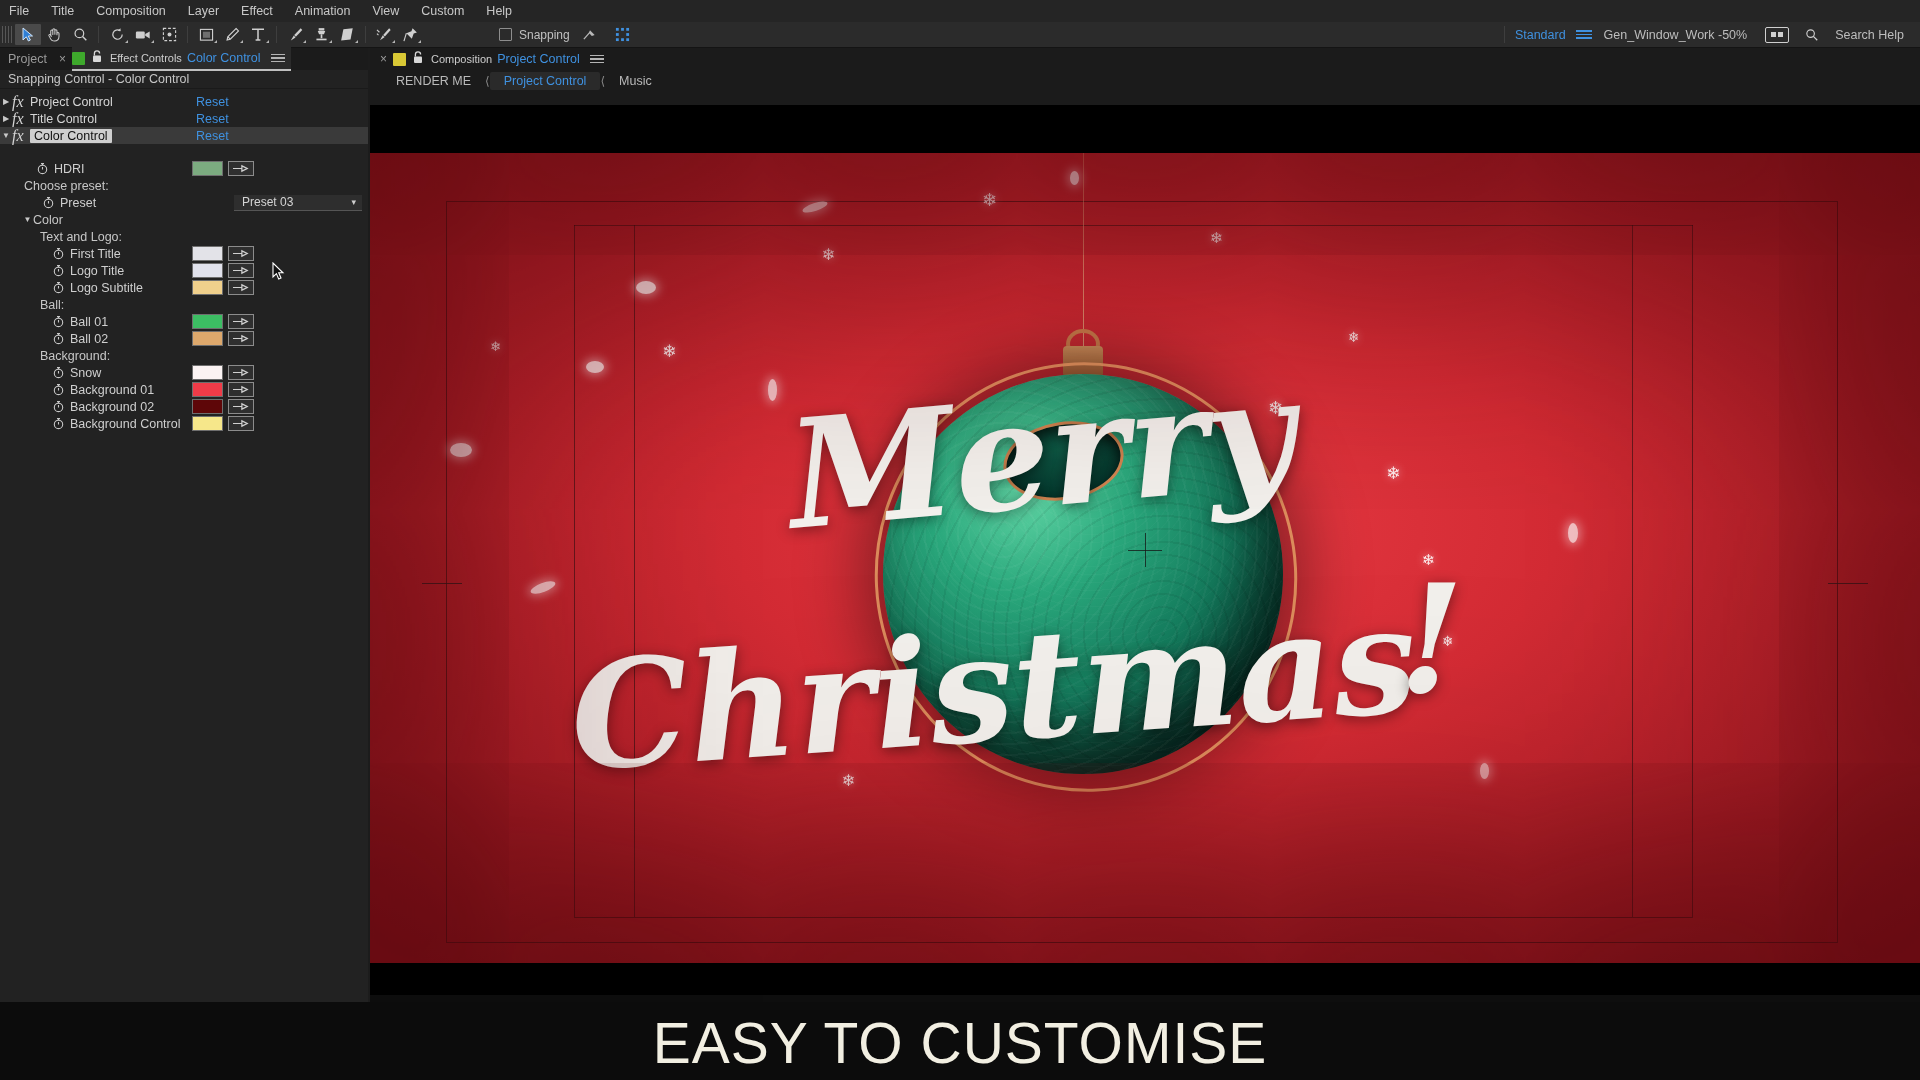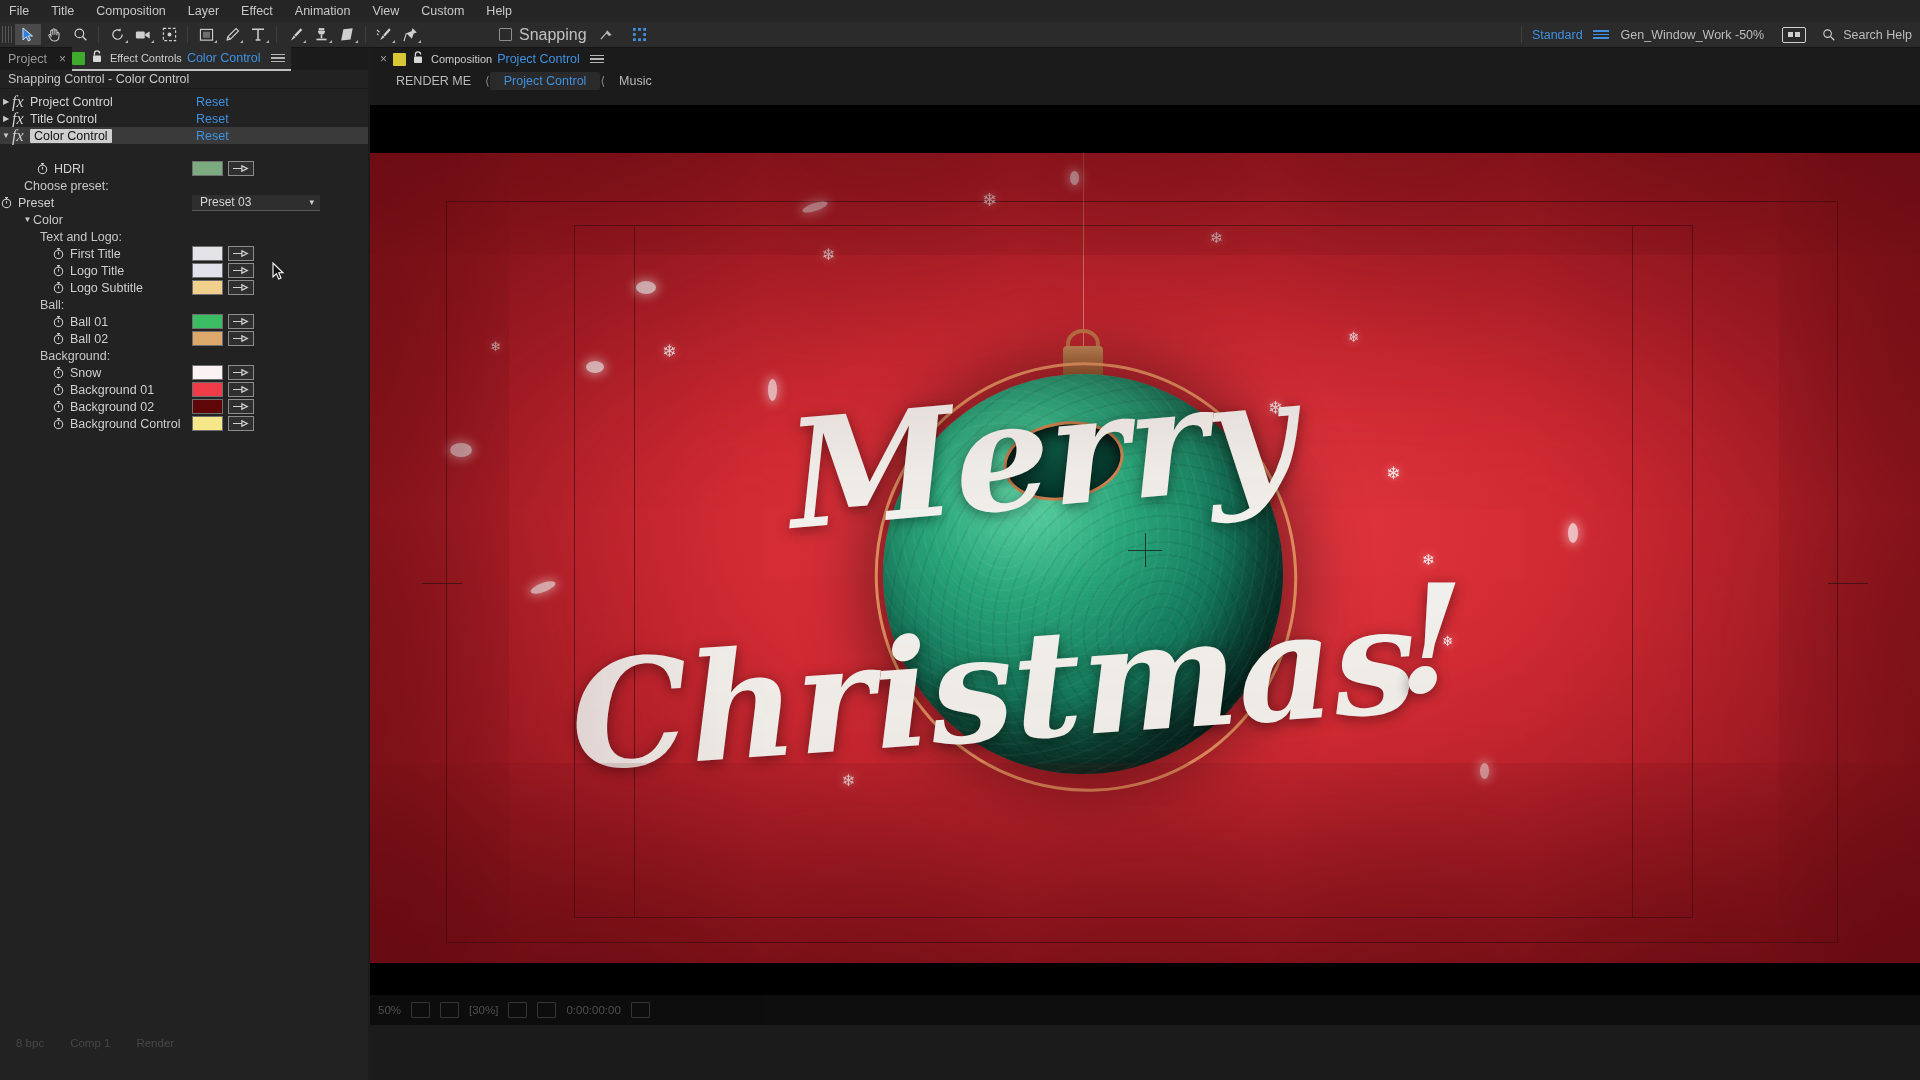--- a/index.html
+++ b/index.html
@@ -23,34 +23,34 @@
   .tbtn{width:26px;height:21px;display:flex;align-items:center;justify-content:center;
         position:relative;}
   .tbtn.active{background:#4a4a4a;border-radius:1px;}
   .tbtn svg{display:block;}
   .tsep{width:1px;height:17px;background:#3e3e3e;margin:0 5px;}
   .corner{position:absolute;right:2px;bottom:2px;width:0;height:0;
           border-left:3px solid transparent;border-bottom:3px solid #b4b4b4;}
 
   .snap-wrap{display:flex;align-items:center;margin-left:76px;gap:7px;}
   .chk{width:11px;height:11px;border:1px solid #8d8d8d;background:#2b2b2b;border-radius:1px;}
-  .snap-lbl{color:#c0c0c0;font-size:16px;}
+  .snap-lbl{color:#c0c0c0;font-size:12px;}
 
   .tb-right{margin-left:auto;display:flex;align-items:center;height:25px;}
   .tb-right .tsep{margin:0 10px;}
   .ws-std{color:#3f91e0;font-size:12.5px;}
   .burger{display:flex;flex-direction:column;justify-content:center;gap:2px;
           width:16px;margin:0 12px 0 10px;}
   .burger i{display:block;height:1.5px;background:#3f91e0;}
   .ws-name{color:#bdbdbd;font-size:12.5px;margin-right:18px;}
   .kb-icon{width:22px;height:14px;border:1.5px solid #d0d0d0;border-radius:2px;
            display:flex;align-items:center;justify-content:center;gap:2px;margin-right:16px;}
   .kb-icon span{width:4px;height:4px;background:#d0d0d0;border-radius:50%;}
   .kb-icon span.sq{border-radius:0;width:5px;height:5px;}
-  .search-wrap{display:flex;align-items:flex-start;gap:7px;margin-right:8px;}
+  .search-wrap{display:flex;align-items:flex-start;gap:16px;margin-right:16px;}
   .search-lbl{color:#bdbdbd;font-size:12.5px;}
 
   
   .leftpanel{position:absolute;left:0;top:48px;width:368px;height:1032px;background:#222;}
   .panel-tabbar{height:22px;background:#1b1b1b;display:flex;align-items:center;
                 position:relative;}
   .tab{height:22px;display:flex;align-items:center;padding:0 8px;font-size:12.5px;
        color:#b4b4b4;white-space:nowrap;}
   .tab.inactive{color:#9a9a9a;justify-content:center;}
   .tab-x{color:#9a9a9a;font-size:12px;margin:0 6px 0 4px;}
@@ -396,21 +396,21 @@
           <svg width="16" height="9" viewBox="0 0 18 10">
               <path d="M0 5h10M10 2v6l6-3z" fill="none" stroke="#d0d0d0" stroke-width="1.4"></path>
             </svg>
         </span>
       </div>
 
       <div class="prow" style="padding-left:24px;">
         <span class="plabel group-lbl">Choose preset:</span>
       </div>
 
-      <div class="prow" style="">
+      <div class="prow" style="margin-left:42px;">
         <span class="stopwatch">
           <svg width="13" height="13" viewBox="0 0 13 13">
               <circle cx="6.5" cy="7.4" r="4.2" fill="none" stroke="#c8c8c8" stroke-width="1.1"></circle>
               <path d="M5 1.6h3M6.5 3.2v-1.6M6.5 7.4v-2.4" stroke="#c8c8c8" stroke-width="1.1" fill="none"></path>
             </svg>
         </span>
         <span class="plabel">Preset</span>
         <span class="preset-box">
           <span>Preset 03</span>
           <span class="chev">▾</span>
@@ -674,20 +674,23 @@
         <span class="vbar-ic"></span>
         <span class="vbar-txt">[30%]</span>
         <span class="vbar-ic"></span>
         <span class="vbar-ic"></span>
         <span class="vbar-txt">0:00:00:00</span>
         <span class="vbar-ic"></span>
       </div>
     </div>
   </div>
 
+  <div class="bottomstrip">
+    <div class="overlay-text">EASY TO CUSTOMISE</div>
+  </div>
 
   <div class="cursor">
     <svg width="13" height="19" viewBox="0 0 13 19">
         <path d="M1 1 L1 15 L4.4 11.6 L6.7 17 L9 16 L6.7 10.8 L11 10.8 Z" fill="#111" stroke="#fff" stroke-width="1.1"></path>
       </svg>
   </div>
 
 </div>
 
 </body></html>

